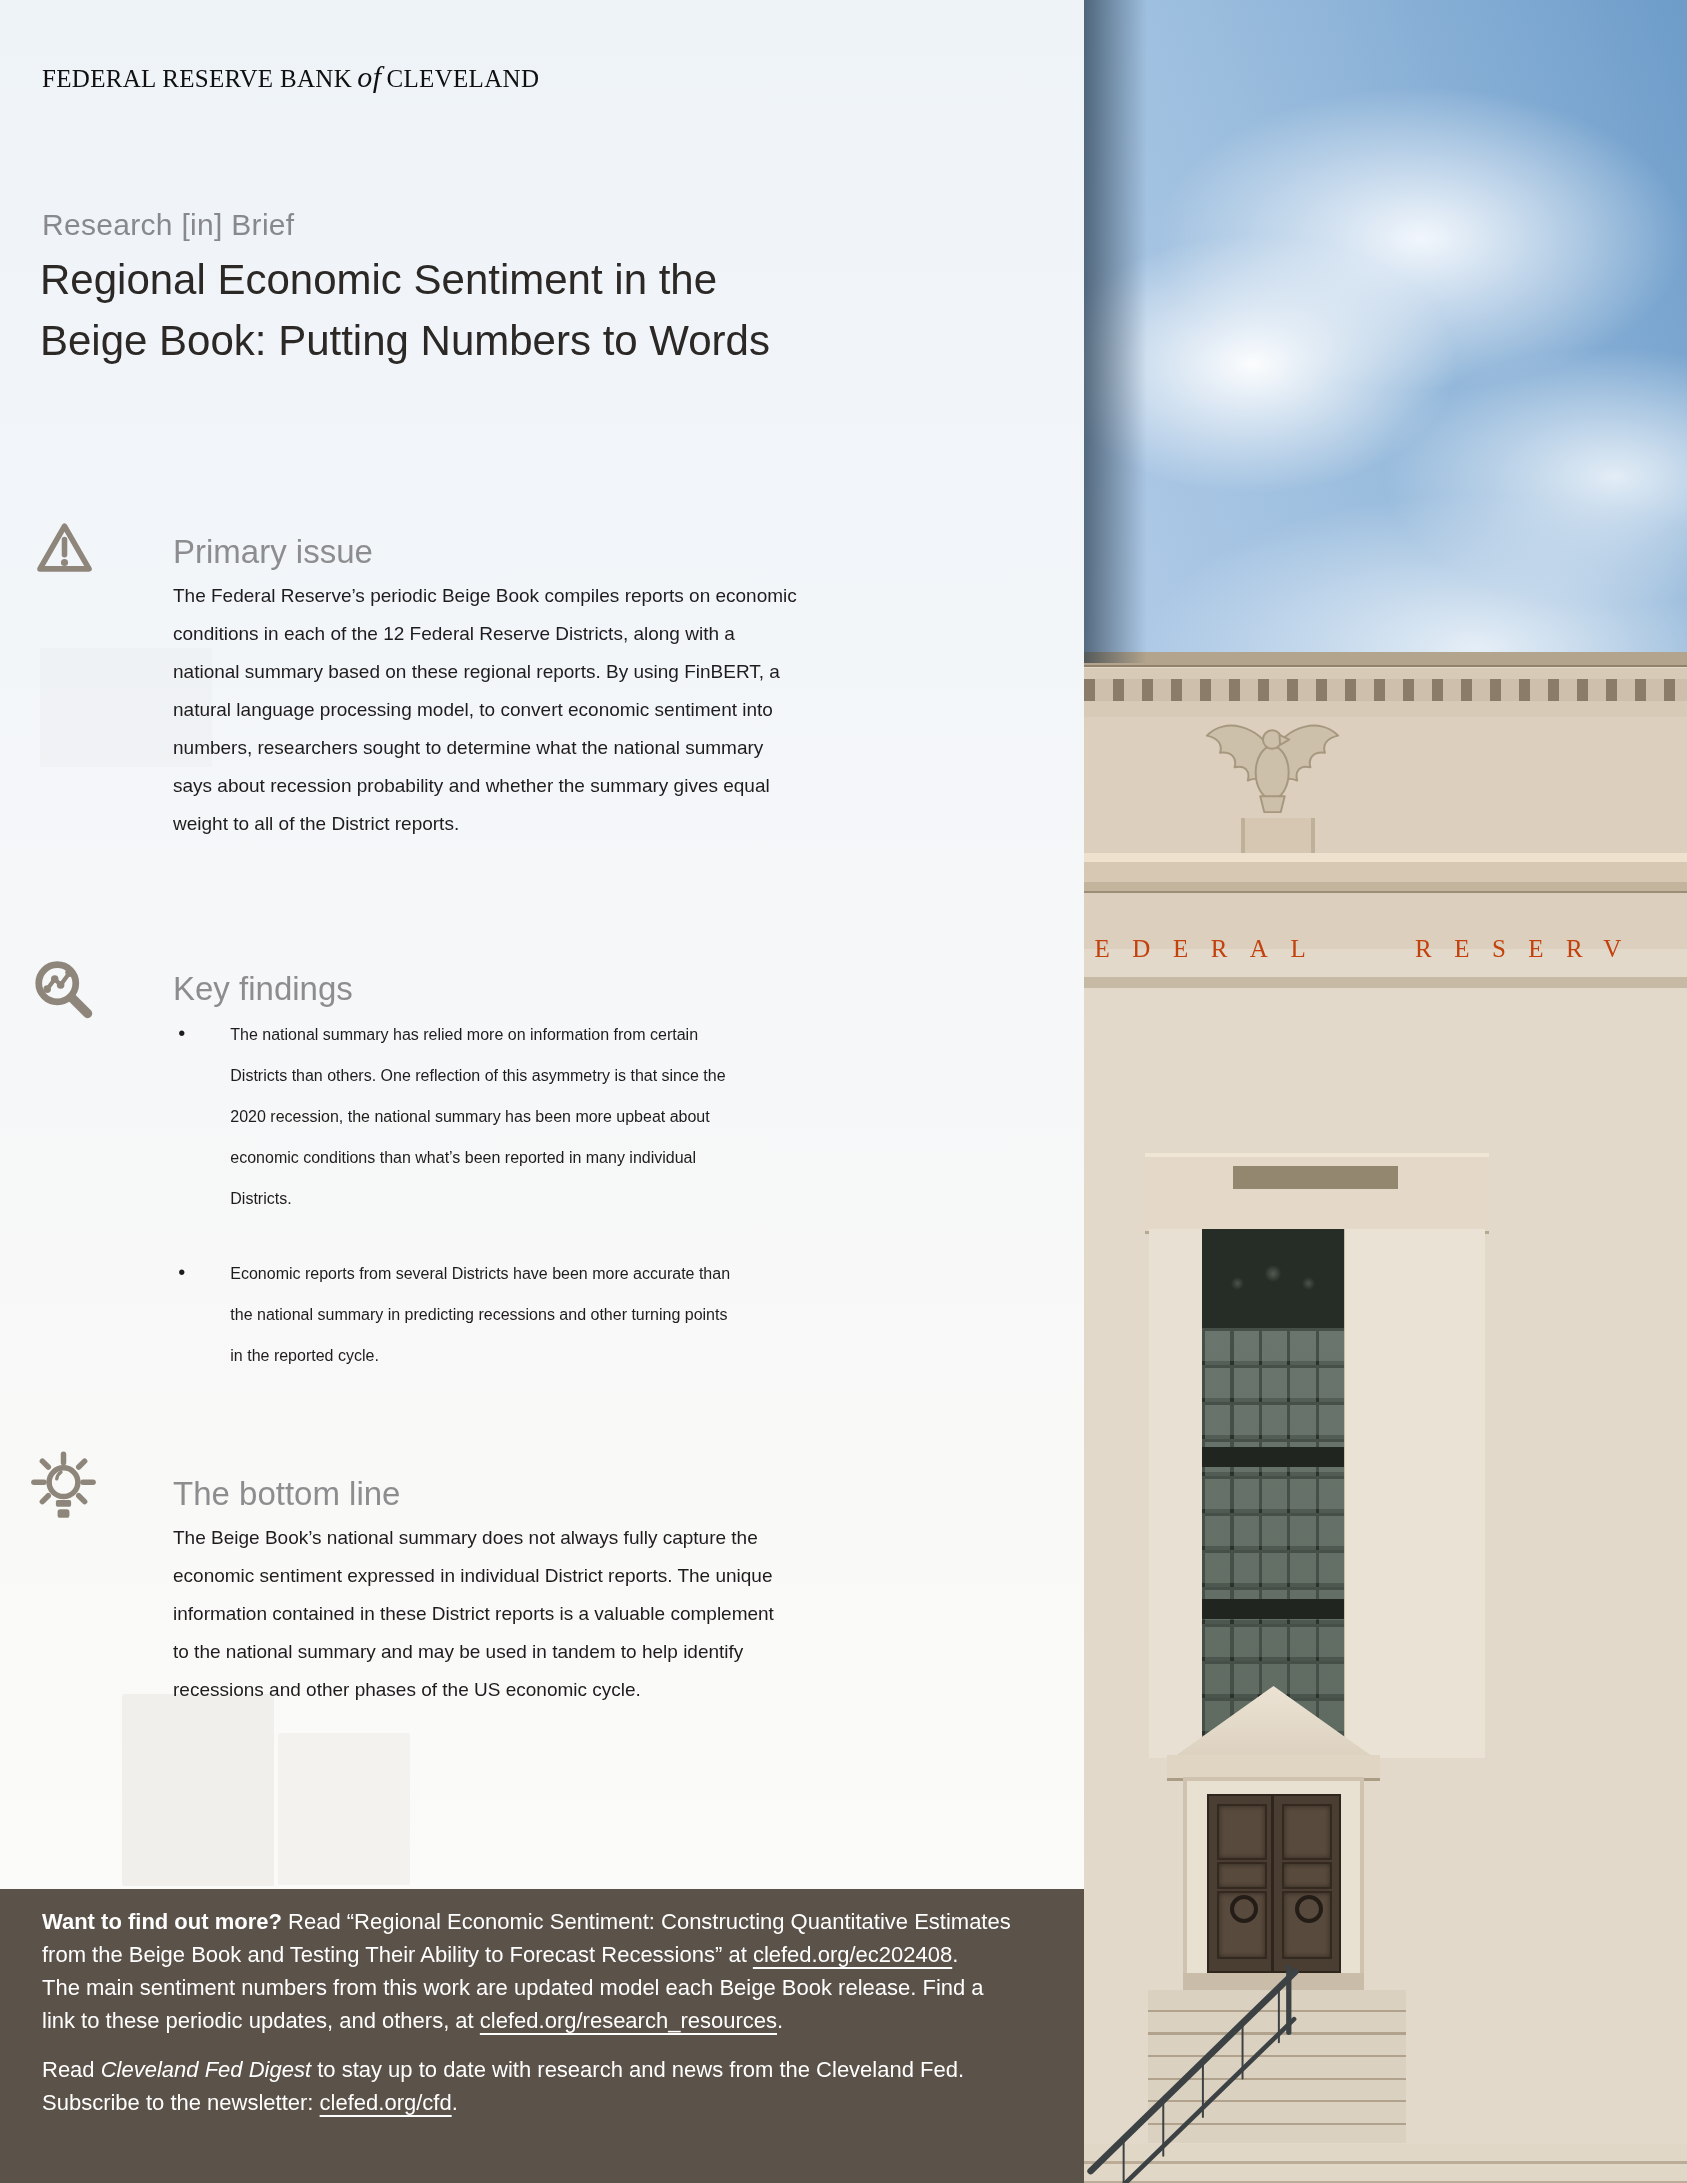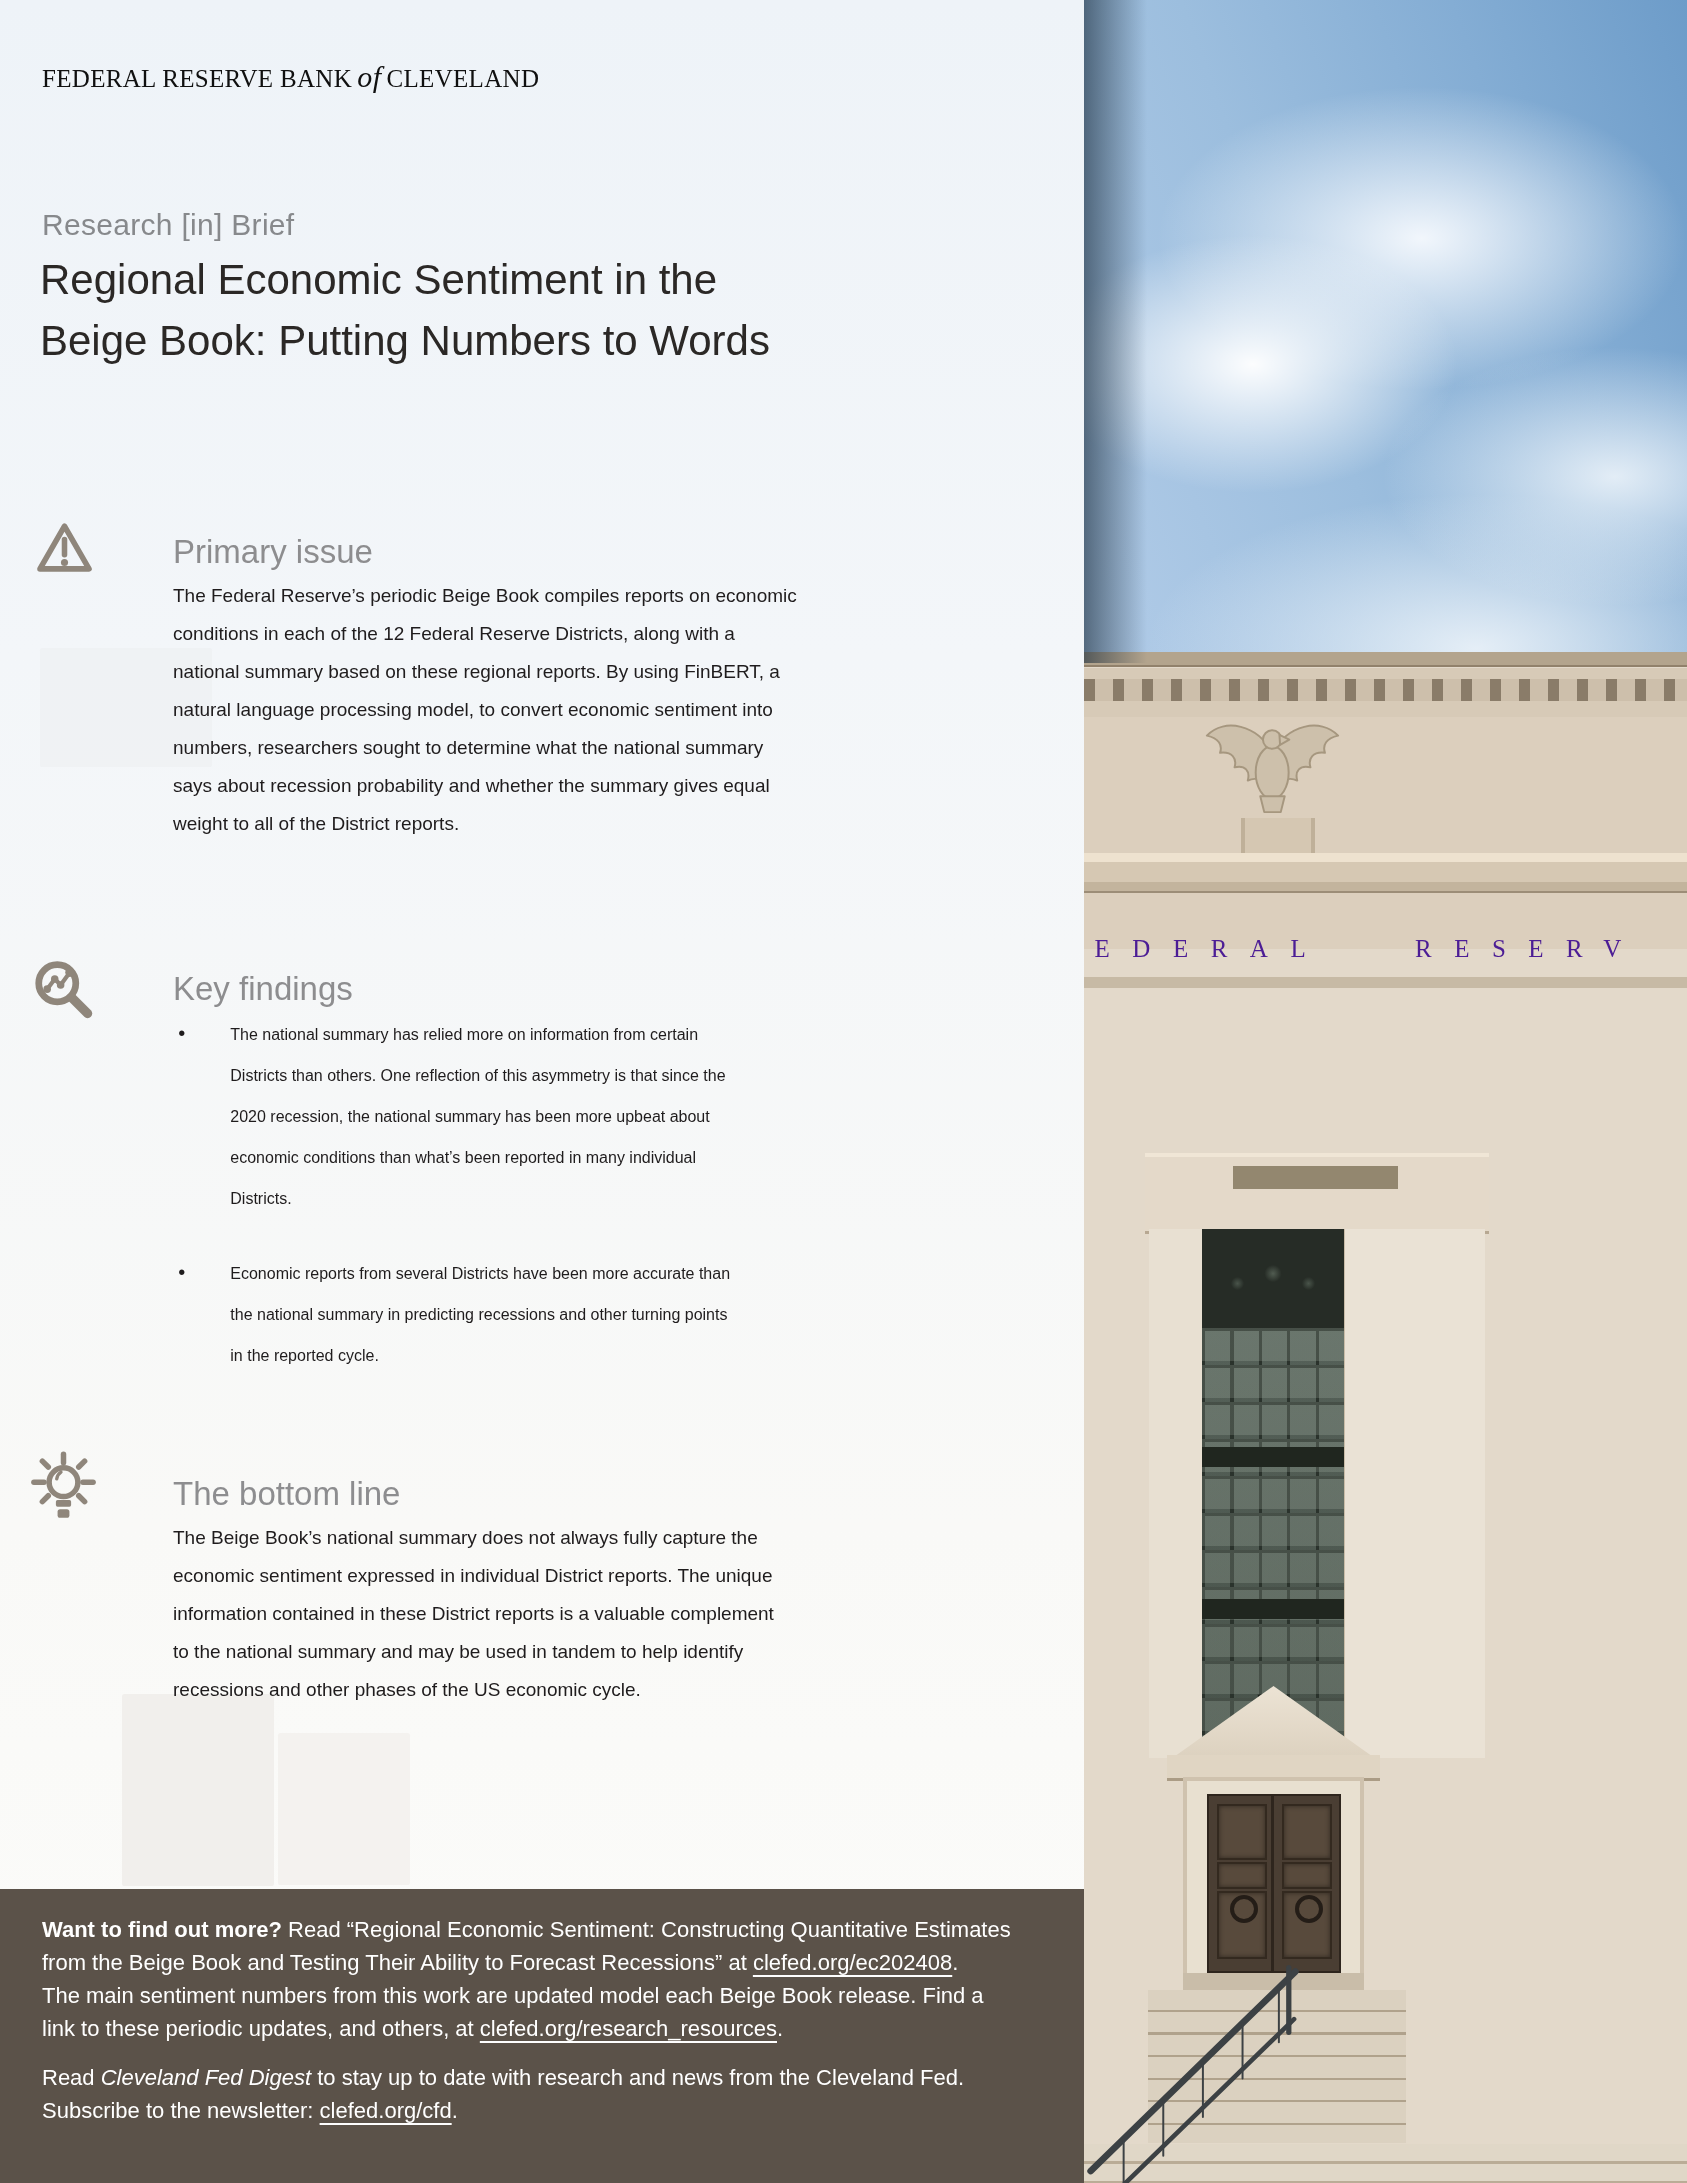--- a/index.html
+++ b/index.html
@@ -17,21 +17,21 @@
   .s-head{font-size:33px;color:#8d8d8f;line-height:37px;}
   .s-body{margin-top:6.6px;font-size:19px;line-height:38px;color:#1f1c1d;white-space:pre-line;}
   .bullets{margin-top:6.6px;}
   .bullet{display:flex;margin-bottom:34px;}
   .bullet .dot{width:52px;flex:none;font-size:20px;line-height:38px;color:#1f1c1d;padding-left:5.3px;}
   .bullet .btxt{font-size:16px;line-height:41px;color:#1f1c1d;white-space:pre-line;}
   .icon{position:absolute;}
   .ghost{position:absolute;border-radius:2.6px;}
   
   .footer{position:absolute;left:0;top:1889px;width:1084px;height:294px;background:#5b5249;
-          color:#ffffff;padding:24px 0 0 42px;box-sizing:border-box;}
+          color:#ffffff;padding:16px 0 0 42px;box-sizing:border-box;}
   .f-line{font-size:22px;line-height:33px;white-space:nowrap;}
   .f-gap{height:16px;}
   .f-bold{font-weight:700;}
   .f-italic{font-style:italic;}
   .f-link{color:#ffffff;text-decoration:underline;text-underline-offset:4.6px;
           text-decoration-thickness:1.7px;cursor:pointer;}
   
   .photo{position:absolute;left:1084px;top:0;width:603px;height:2183px;overflow:hidden;background:#e2d8c9;}
   .sky{position:absolute;left:0;top:0;width:603px;height:662px;
        background:
@@ -48,21 +48,21 @@
   .cornice{position:absolute;left:0;top:668px;width:603px;height:49px;background:#d7cab7;border-bottom:2.6px solid #a2927c;}
   .dentils{position:absolute;left:0;top:10.6px;width:603px;height:22.5px;
        background:repeating-linear-gradient(90deg,#8a7c69 0 10.6px,#cdbfab 10.6px 29px);}
   .wall-upper{position:absolute;left:0;top:717px;width:603px;height:232px;background:#dccfbd;}
   .pedestal{position:absolute;left:157px;top:818px;width:66px;height:37px;background:#d5c7b2;
        border-left:4px solid #bfb099;border-right:4px solid #bfb099;}
   .ledge{position:absolute;left:0;top:853px;width:603px;height:38px;
        background:linear-gradient(180deg,#eee2cf 0 9.3px,#d6c8b3 9.3px 29px,#c3b49d 29px 38px);
        border-bottom:2.6px solid #9c8d77;}
   .inscription{position:absolute;left:0;top:935px;width:603px;height:40px;
-       font-family:"Liberation Serif",serif;font-size:25px;color:#4c1d95;letter-spacing:22.5px;white-space:nowrap;}
+       font-family:"Liberation Serif",serif;font-size:25px;color:#c2410c;letter-spacing:22.5px;white-space:nowrap;}
   .insc-left{position:absolute;left:10.6px;top:0;}
   .insc-right{position:absolute;left:331px;top:0;}
   .molding2{position:absolute;left:0;top:977px;width:603px;height:10.6px;background:#c7baa5;}
   .lintel{position:absolute;left:61px;top:1153px;width:344px;height:78px;background:#e4d9c9;
        border-bottom:3.3px solid #b7a892;box-shadow:inset 0 4px 0 #f0e6d6;}
   .lintel-slot{position:absolute;left:88px;top:13.2px;width:165px;height:22.5px;background:#93876f;}
   .pier-left{position:absolute;left:65px;top:1229px;width:53px;height:529px;background:#e8e0d2;
        border-right:2.6px solid #c9bca7;}
   .pier-right{position:absolute;left:259px;top:1229px;width:140px;height:529px;background:#eae2d5;
        border-left:2.6px solid #c9bca7;}

